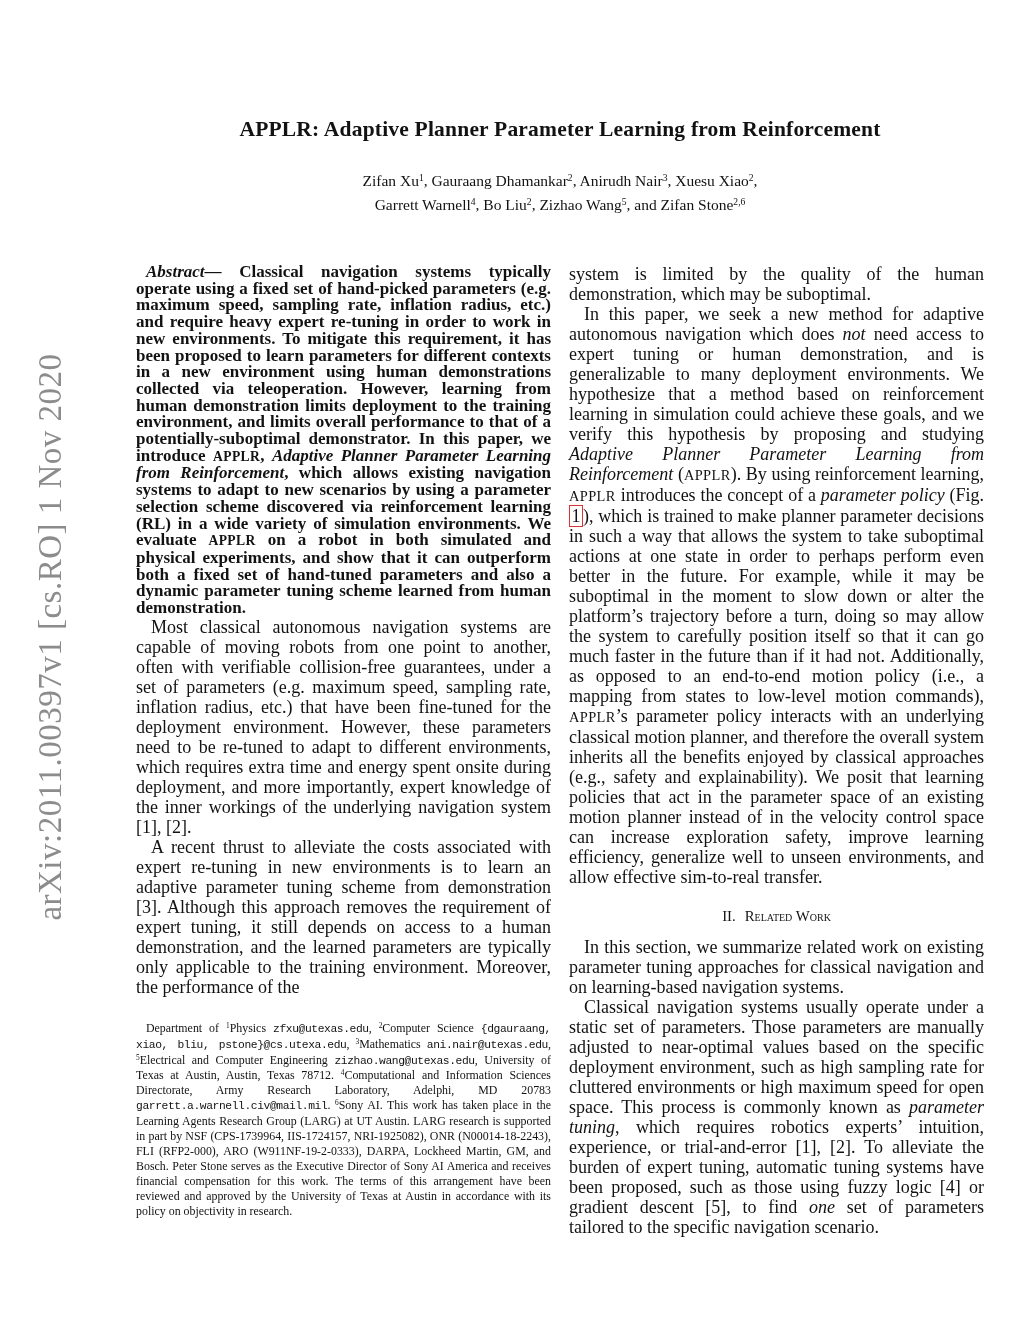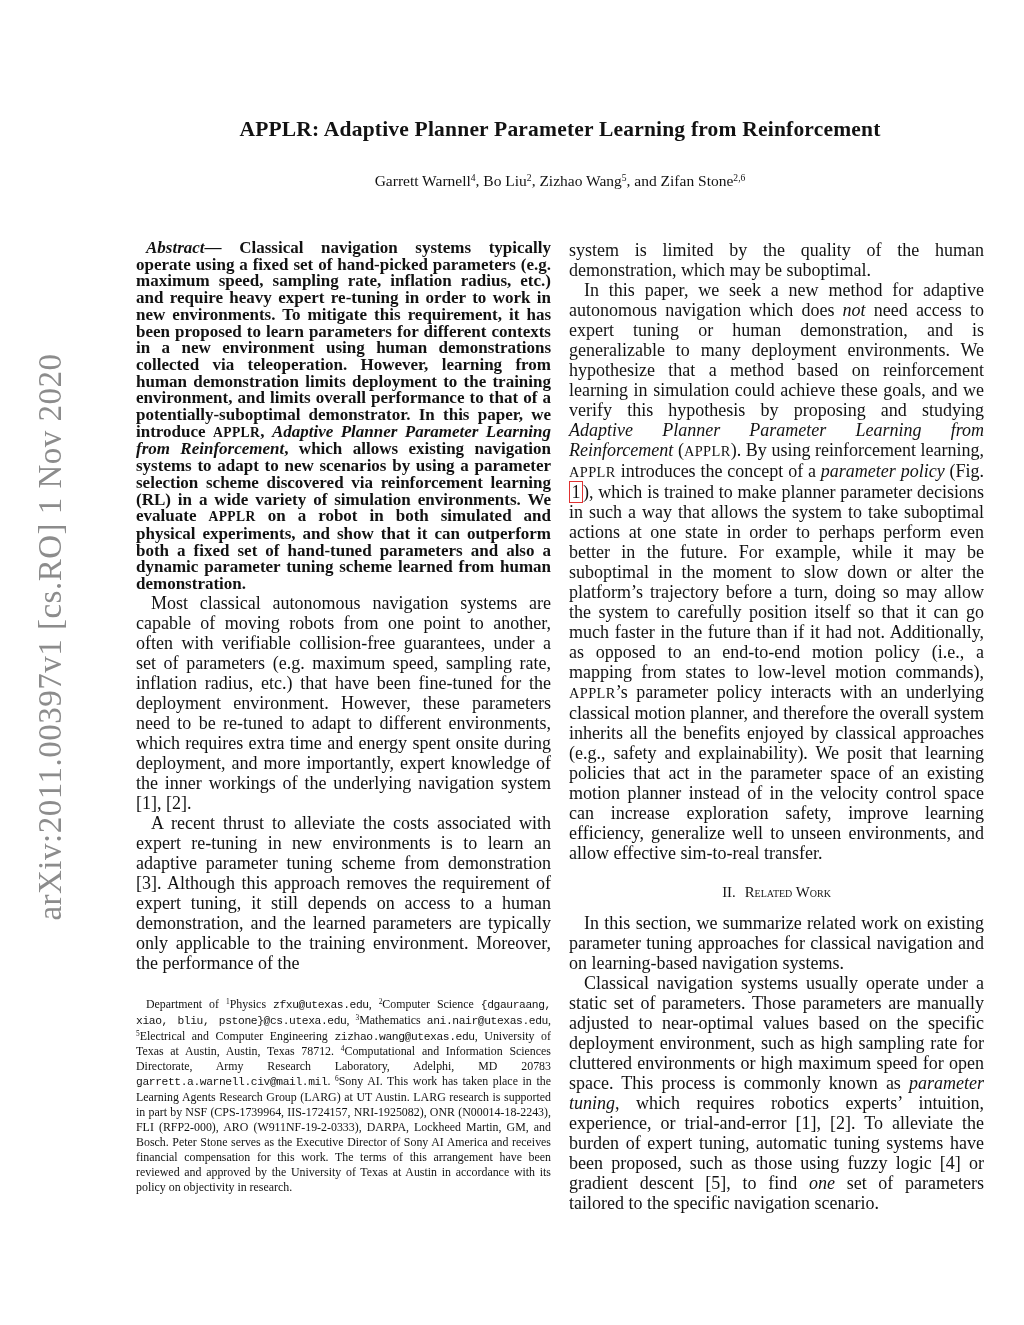--- a/index.html
+++ b/index.html
@@ -83,20 +83,21 @@
 </head>
 <body>
 
 <div class="watermark">arXiv:2011.00397v1 [cs.RO] 1 Nov 2020</div>
 
 <div class="page">
 
   <h1 class="paper-title">APPLR: Adaptive Planner Parameter Learning from Reinforcement</h1>
 
   <div class="authors">
+    <div><span>Zifan Xu</span><span class="seg-sup">1</span><span>, Gauraang Dhamankar</span><span class="seg-sup">2</span><span>, Anirudh Nair</span><span class="seg-sup">3</span><span>, Xuesu Xiao</span><span class="seg-sup">2</span><span>,</span></div>
     <div><span>Garrett Warnell</span><span class="seg-sup">4</span><span>, Bo Liu</span><span class="seg-sup">2</span><span>, Zizhao Wang</span><span class="seg-sup">5</span><span>, and Zifan Stone</span><span class="seg-sup">2,6</span></div>
   </div>
 
   <div class="columns">
 
     <div class="col">
       <p class="abstract"><span class="seg-i">Abstract</span><span>— Classical navigation systems typically operate using a fixed set of hand-picked parameters (e.g. maximum speed, sampling rate, inflation radius, etc.) and require heavy expert re-tuning in order to work in new environments. To mitigate this requirement, it has been proposed to learn parameters for different contexts in a new environment using human demonstrations collected via teleoperation. However, learning from human demonstration limits deployment to the training environment, and limits overall performance to that of a potentially-suboptimal demonstrator. In this paper, we introduce </span><span class="seg-sc">APPLR</span><span>, </span><span class="seg-i">Adaptive Planner Parameter Learning from Reinforcement</span><span>, which allows existing navigation systems to adapt to new scenarios by using a parameter selection scheme discovered via reinforcement learning (RL) in a wide variety of simulation environments. We evaluate </span><span class="seg-sc">APPLR</span><span> on a robot in both simulated and physical experiments, and show that it can outperform both a fixed set of hand-tuned parameters and also a dynamic parameter tuning scheme learned from human demonstration.</span></p>
 
 
       <p class="body-para">Most classical autonomous navigation systems are capable of moving robots from one point to another, often with verifiable collision-free guarantees, under a set of parameters (e.g. maximum speed, sampling rate, inflation radius, etc.) that have been fine-tuned for the deployment environment. However, these parameters need to be re-tuned to adapt to different environments, which requires extra time and energy spent onsite during deployment, and more importantly, expert knowledge of the inner workings of the underlying navigation system [1], [2].</p>

